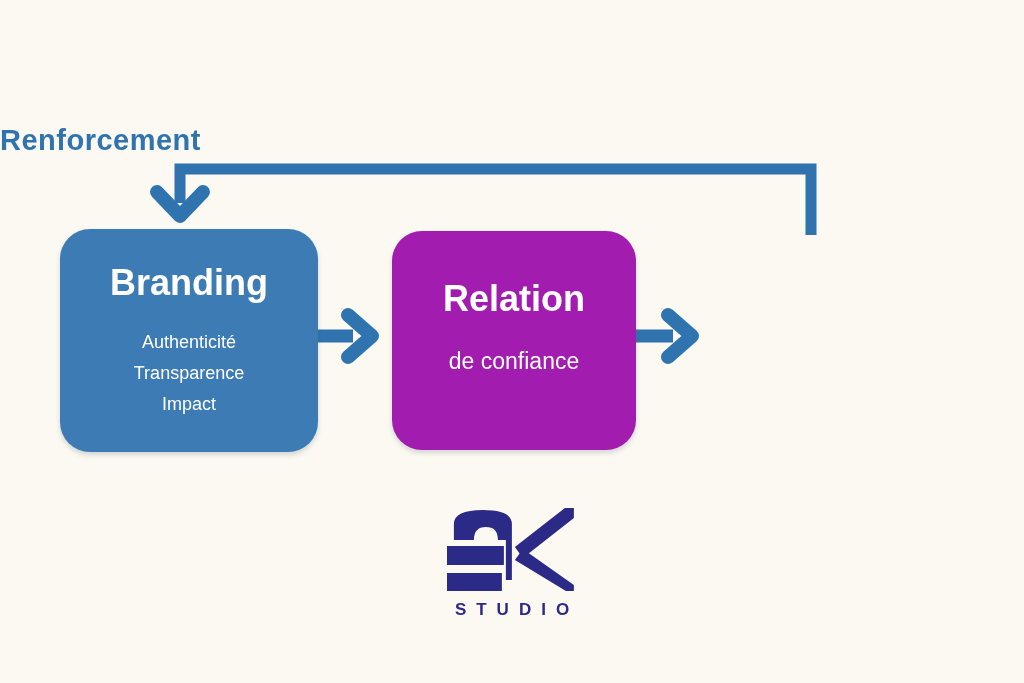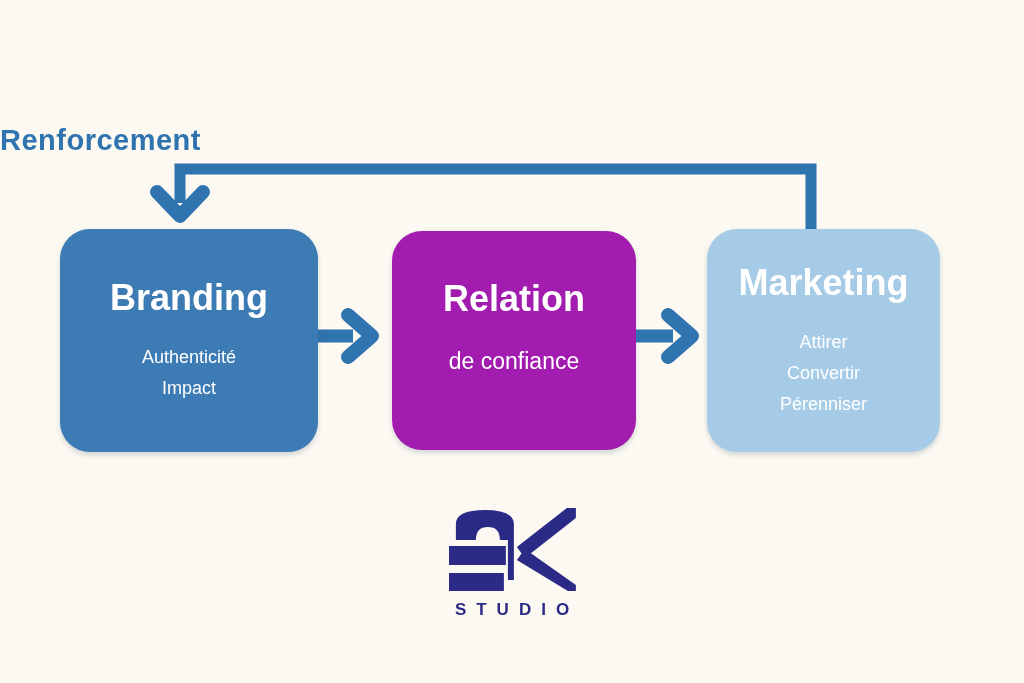--- a/index.html
+++ b/index.html
@@ -65,21 +65,21 @@
     line-height: 31px;
   }
 
   .logo {
     position: absolute;
     left: 50%;
     top: 508px;
     transform: translateX(-50%);
     display: flex;
     flex-direction: column;
-    align-items: flex-end;
+    align-items: center;
   }
   .logo-mark { width: 130px; height: 86px; display: block; }
   .logo-wordmark {
     margin-top: 6px;
     margin-left: 10px; 
     font-size: 17px;
     font-weight: 700;
     letter-spacing: 10px;
     color: #2B2A86;
   }
@@ -100,37 +100,30 @@
     <path d="M632 336 L673 336" fill="none" stroke-width="13" stroke="#2F73AF"></path>
     <path d="M668 315 L692 336 L668 357" fill="none" stroke-width="14" stroke-linecap="round" stroke-linejoin="round" stroke="#2F73AF"></path>
   </svg>
 
   <div class="loop-title" style="color: rgb(47, 115, 175);">Renforcement</div>
 
   <div class="box box-branding" style="background: rgb(61, 123, 180);">
     <div class="box-title">Branding</div>
     <ul class="box-items">
       <li>Authenticité</li>
+      <li>Transparence</li>
       <li>Impact</li>
     </ul>
   </div>
 
   <div class="box box-relation" style="background: #a21caf;">
     <div class="box-title">Relation</div>
     <div class="box-subtitle">de confiance</div>
   </div>
 
-  <div class="box box-marketing" style="background: rgb(166, 203, 230);">
-    <div class="box-title">Marketing</div>
-    <ul class="box-items">
-      <li>Attirer</li>
-      <li>Convertir</li>
-      <li>Pérenniser</li>
-    </ul>
-  </div>
 
   <div class="logo">
     <svg class="logo-mark" viewBox="0 0 130 86" xmlns="http://www.w3.org/2000/svg">
 
       <path d="M7 32 L7 16 Q7 2 36 2 Q65 2 65 16 L65 32 L51 32 Q51 19 39 19 Q27 19 27 32 Z" fill="#2B2A86"></path>
 
       <path d="M59 32 H65 V72 H59 Z" fill="#2B2A86"></path>
 
       <path d="M0 38 H57 V57 H0 Z" fill="#2B2A86"></path>
 

